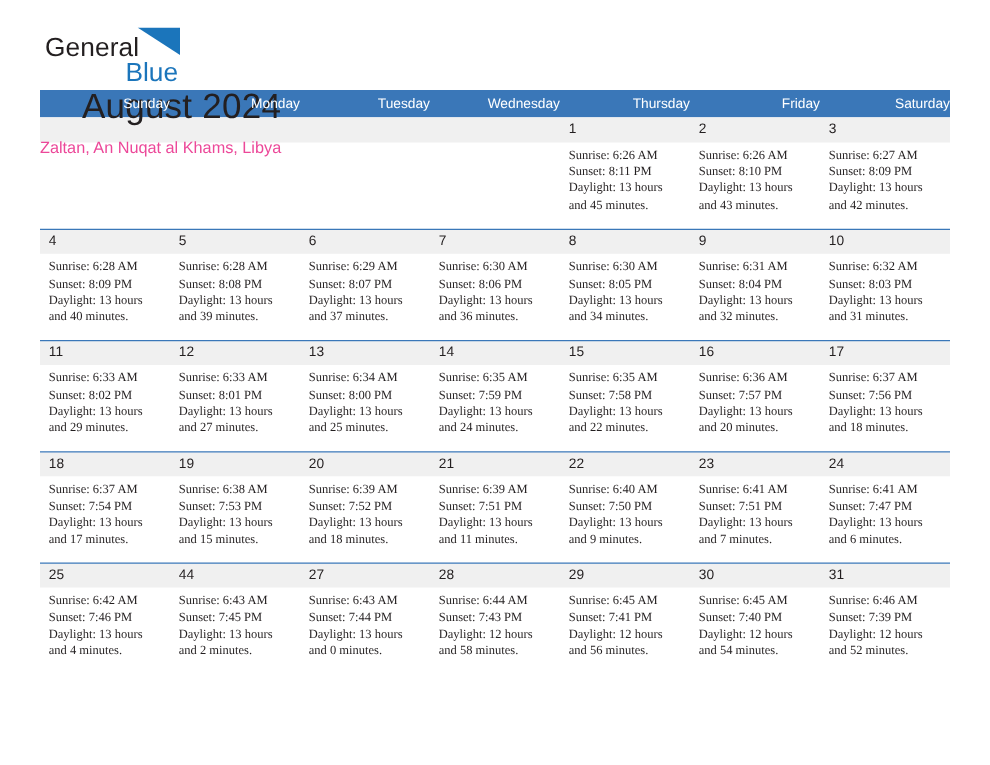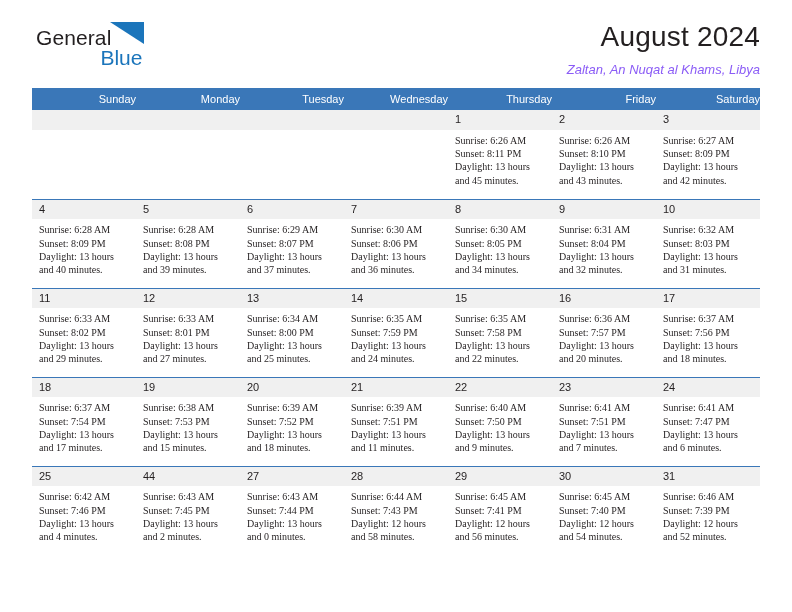--- a/index.html
+++ b/index.html
@@ -20,23 +20,24 @@
     height: 612px;
     box-sizing: border-box;
     padding: 0 32px;
   }
 
   
   .header {
     display: flex;
     align-items: flex-start;
     justify-content: space-between;
-    height: 88px;
+    height: 72px;
     padding-top: 22px;
     box-sizing: border-box;
+    flex-direction: column;
   }
   .brand {
     display: block;
     line-height: 1;
     padding-left: 4px;
   }
   .brand-row1 {
     display: flex;
     align-items: flex-end;
   }
@@ -66,24 +67,23 @@
   .cal-title {
     font-size: 28px;
     font-weight: normal;
     color: #231f20;
     line-height: 1.1;
     margin: 0;
     letter-spacing: 0.2px;
   }
   .cal-subtitle {
     font-size: 13px;
-    color: #8b5cf6;
+    color: #ec4899;
     margin-top: 9px;
     line-height: 1.2;
-    font-style: italic;
   }
 
   
   .calendar {
     width: 728px;
     border-collapse: collapse;
     table-layout: fixed;
   }
   .calendar th {
     background: #3a77b8;

